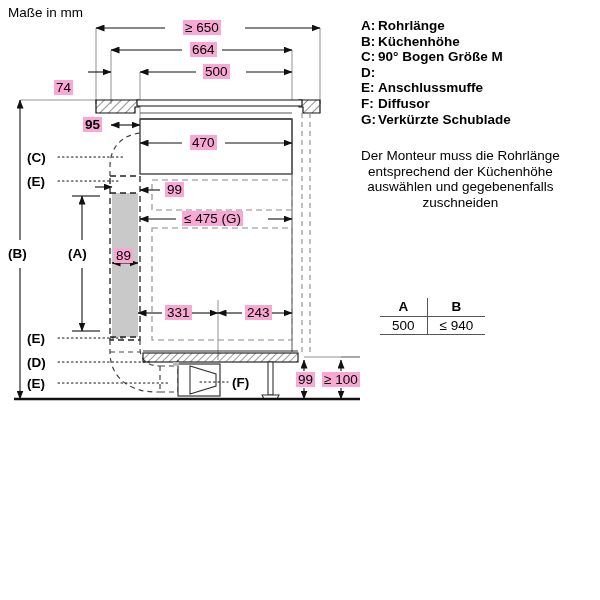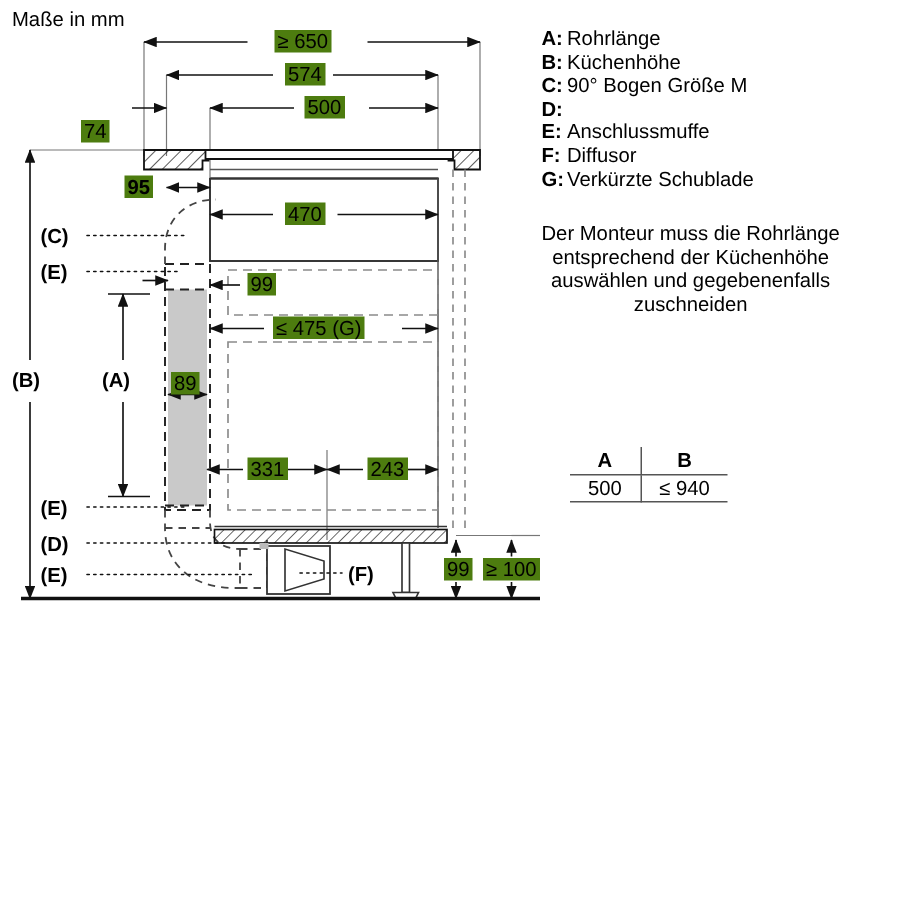--- a/index.html
+++ b/index.html
@@ -1,25 +1,25 @@
 <!DOCTYPE html>
 <html><head>
 <meta charset="utf-8">
 <style>
   html,body{margin:0;padding:0;background:#ffffff;}
   body{width:600px;height:600px;font-family:"Liberation Sans",sans-serif;color:#000;}
   #root{position:relative;width:600px;height:436px;overflow:hidden;}
   .txt{position:absolute;white-space:pre;font-size:13px;line-height:15px;}
   .lbl{position:absolute;white-space:pre;font-size:13.5px;font-weight:bold;}
-  .dim{position:absolute;white-space:pre;font-size:13.5px;background:#4d7c0f;padding:0 2px;}
+  .dim{position:absolute;white-space:pre;font-size:13.5px;background:#f9a8d4;padding:0 2px;}
   svg{position:absolute;left:0;top:0;}
   #legend{position:absolute;left:361px;top:18px;font-size:13.5px;line-height:15.6px;}
   #legend .row{display:flex;}
   #legend .k{font-weight:bold;width:17px;flex:none;}
-  #legend .v{white-space:pre;}
+  #legend .v{white-space:pre;font-weight:bold;}
   #note{position:absolute;left:361px;top:148px;font-size:13.5px;line-height:15.6px;white-space:pre-line;text-align:center;}
   #tbl{position:absolute;left:380px;top:298px;font-size:13.5px;}
   #tbl table{border-collapse:collapse;}
   #tbl th,#tbl td{text-align:center;padding:1px 12px;font-weight:normal;}
   #tbl th{font-weight:bold;padding-bottom:2px;}
   #tbl .cl{border-right:1.4px solid #555;}
   #tbl .hb{border-bottom:1.4px solid #555;}
   #tbl .rb{border-bottom:1.4px solid #555;}
   #title{position:absolute;left:8px;top:5px;font-size:13.5px;}
 </style>
@@ -180,21 +180,21 @@
       <line x1="58" y1="157" x2="125" y2="157"></line>
       <line x1="58" y1="181" x2="120" y2="181"></line>
       <line x1="58" y1="338" x2="125" y2="338"></line>
       <line x1="58" y1="362" x2="150" y2="362"></line>
       <line x1="58" y1="383" x2="168" y2="383"></line>
       <line x1="200" y1="382" x2="228" y2="382"></line>
     </g>
   </svg>
 
   <div class="dim" style="left:183px;top:20px;">≥ 650</div>
-  <div class="dim" style="left:190px;top:42px;">574</div>
+  <div class="dim" style="left:190px;top:42px;">664</div>
   <div class="dim" style="left:203px;top:64px;">500</div>
   <div class="dim" style="left:54px;top:80px;">74</div>
   <div class="dim" style="left:83px;top:117px;font-weight:bold;">95</div>
   <div class="dim" style="left:190px;top:135px;">470</div>
   <div class="dim" style="left:165px;top:182px;">99</div>
   <div class="dim" style="left:182px;top:211px;">≤ 475 (G)</div>
   <div class="dim" style="left:114px;top:248px;">89</div>
   <div class="dim" style="left:165px;top:305px;">331</div>
   <div class="dim" style="left:245px;top:305px;">243</div>
   <div class="dim" style="left:296px;top:372px;">99</div>

